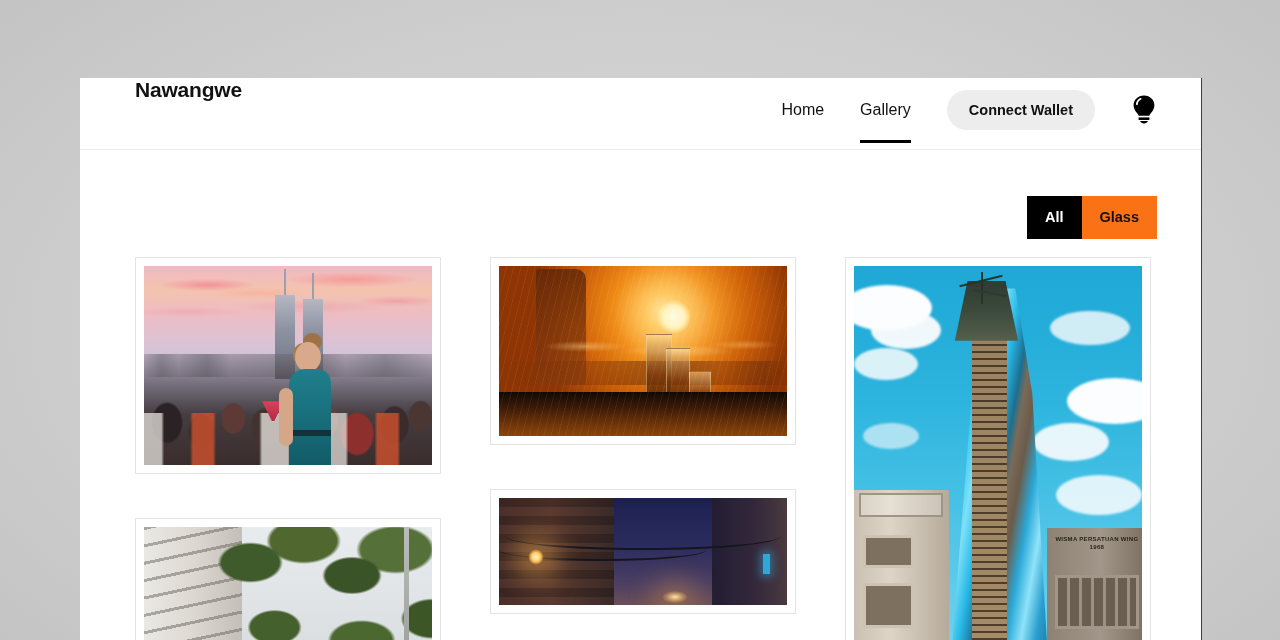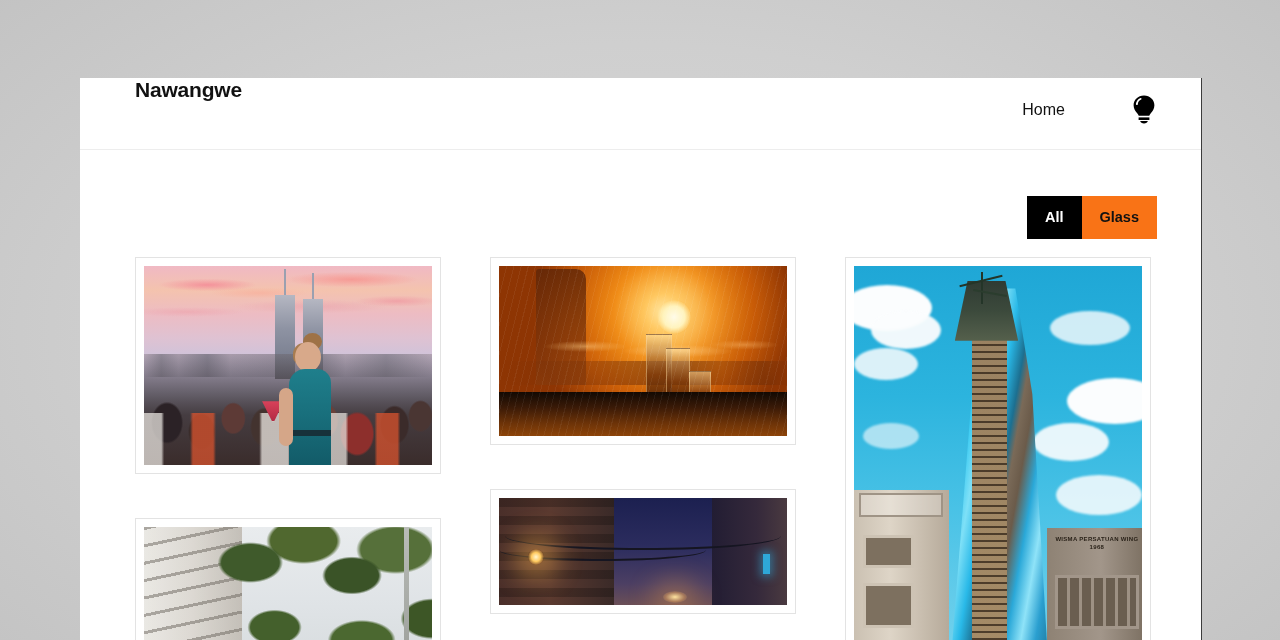--- a/index.html
+++ b/index.html
@@ -37,21 +37,21 @@
   #brand {
     font-size: 21px;
     font-weight: bold;
     color: #111;
     letter-spacing: -0.2px;
   }
   #main-nav {
     margin-left: auto;
     display: flex;
     align-items: center;
-    gap: 12px;
+    gap: 0px;
     padding-right: 42px;
   }
   .nav-link {
     font-size: 16px;
     color: #111;
     padding: 0 18px;
     height: 64px;
     display: flex;
     align-items: center;
     position: relative;
@@ -506,21 +506,23 @@
 </head>
 <body>
 
 <div id="page-surface">
 
   <header id="site-header">
     <div id="brand">Nawangwe</div>
 
     <nav id="main-nav">
       <a class="nav-link">Home</a>
-
+      <a class="nav-link active">Gallery</a>
+
+      <button id="connect-wallet">Connect Wallet</button>
 
       <button id="theme-toggle">
         <span>
           <svg width="26" height="30" viewBox="0 0 26 30" aria-hidden="true">
             <path d="M13 1.5 C6.9 1.5 2.6 6 2.6 11.2 c0 3.6 2 6.2 3.6 8 0.9 1 1.4 1.8 1.5 2.6 h10.6 c0.1 -0.8 0.6 -1.6 1.5 -2.6 1.6 -1.8 3.6 -4.4 3.6 -8 C23.4 6 19.1 1.5 13 1.5 Z" fill="#000"></path>
             <rect x="7.6" y="23.4" width="10.8" height="2.6" fill="#000"></rect>
             <path d="M9.2 27.1 h7.6 c-0.3 1.5 -1.8 2.4 -3.8 2.4 s-3.5 -0.9 -3.8 -2.4 Z" fill="#000"></path>
             <path d="M10.2 5.6 a5.6 5.6 0 0 0 -3.4 4.6 a0.95 0.95 0 0 1 -1.9 -0.1 a7.5 7.5 0 0 1 4.6 -6.2 a0.95 0.95 0 0 1 0.7 1.7 Z" fill="#fff"></path>
           </svg>
         </span>

